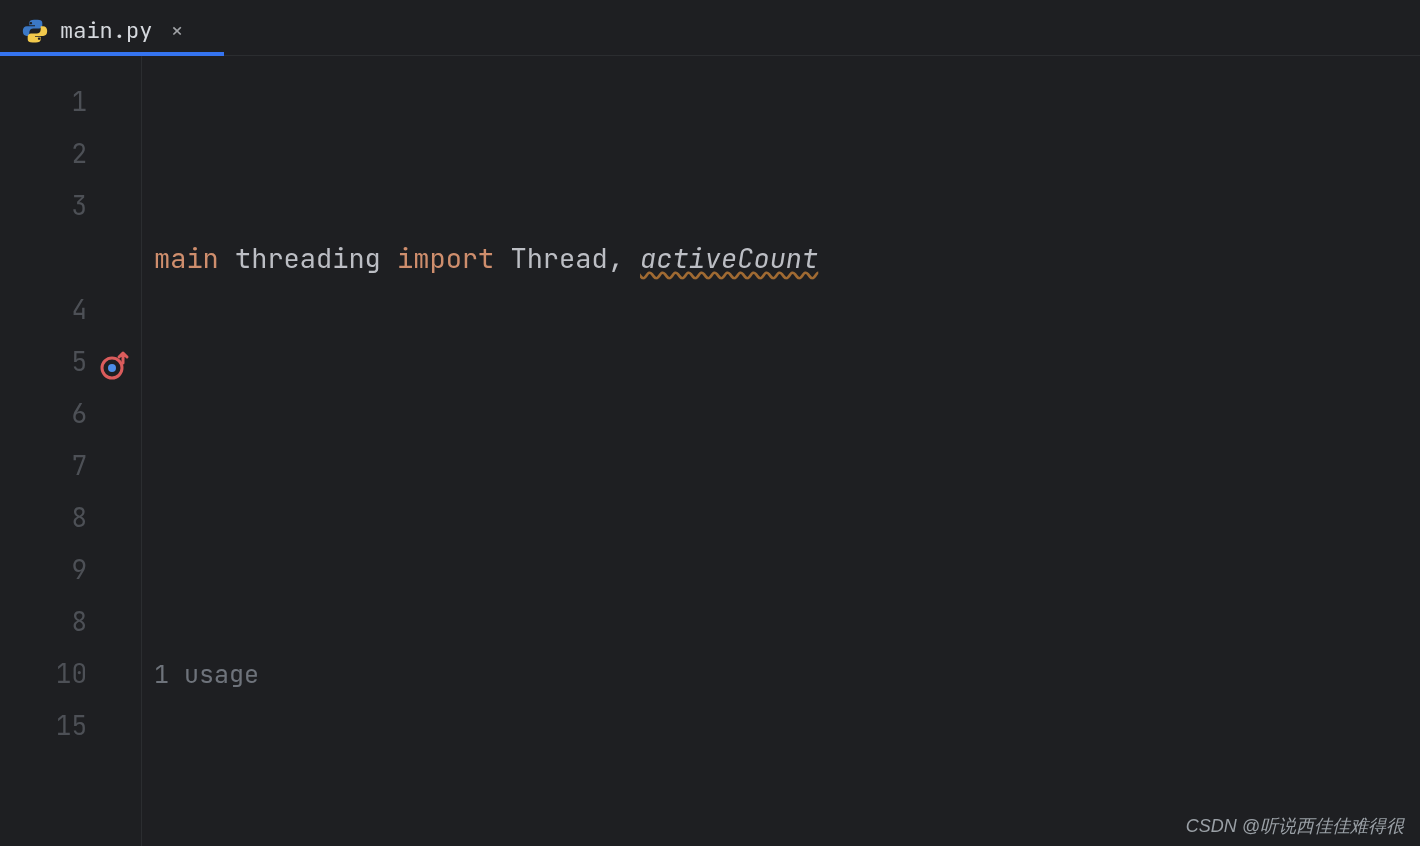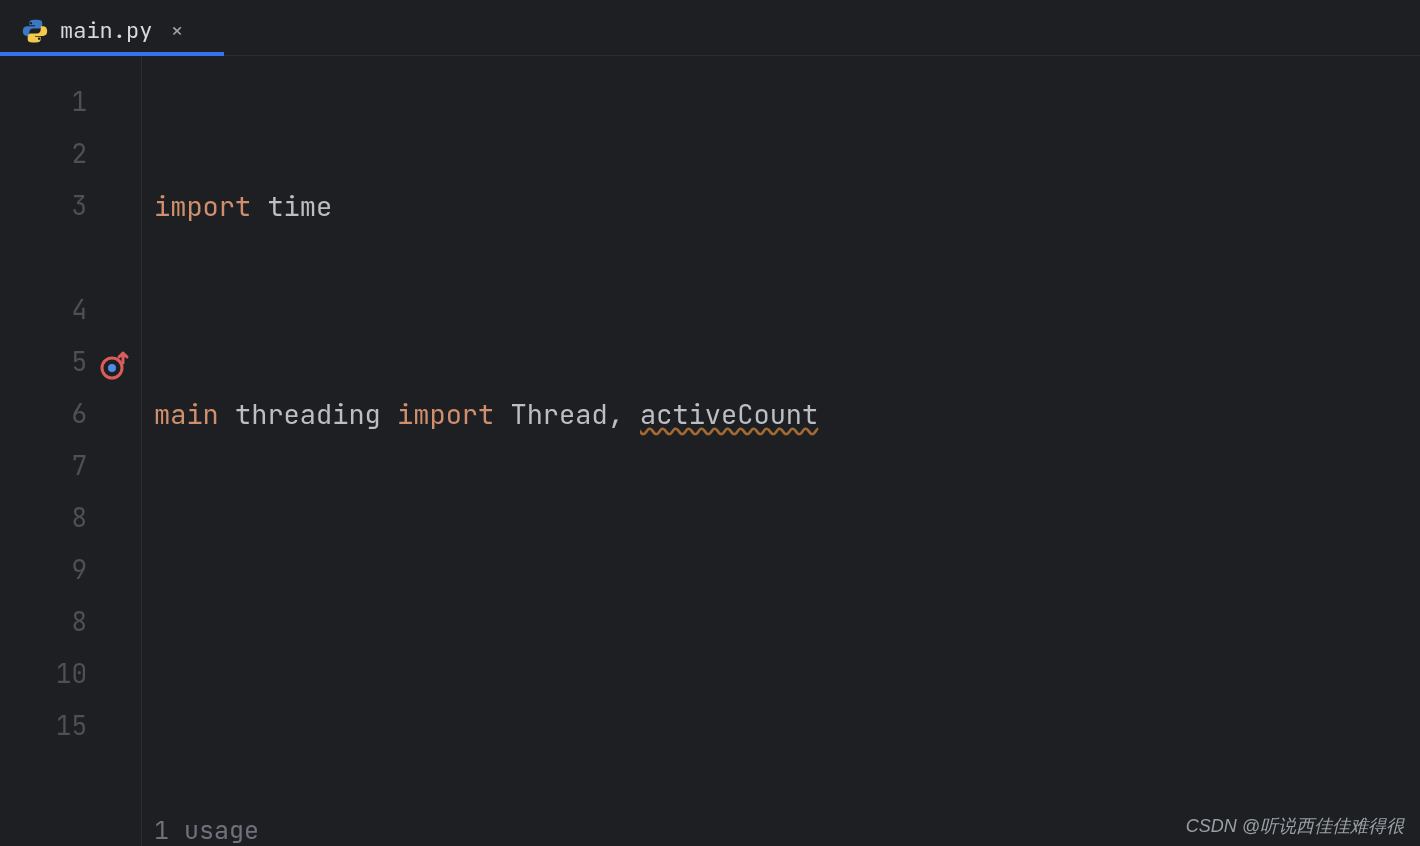--- a/index.html
+++ b/index.html
@@ -84,20 +84,21 @@
     padding-left: 12px;
     color: #6e737b;
     font-size: 25px;
   }
   
   .kw { color: #cf8e6d; }
   .id { color: #bcbec4; }
   .wavy-orange {
     text-decoration: underline wavy #a06a32;
     text-underline-offset: 3px;
+    font-style: italic;
   }
   .watermark {
     position: absolute;
     right: 16px;
     bottom: 8px;
     color: #9aa0a6;
     font-size: 18px;
     font-family: sans-serif;
     font-style: italic;
   }
@@ -139,21 +140,20 @@
     <div class="ln">6</div>
     <div class="ln">7</div>
     <div class="ln">8</div>
     <div class="ln">9</div>
     <div class="ln">8</div>
     <div class="ln">10</div>
     <div class="ln">15</div>
   </div>
 
   <div class="code">
-    <div class="line"><span class="kw">import</span> <span class="id">time</span></div>
 
     <div class="line"><span class="kw">main</span> <span class="id">threading</span> <span class="kw">import</span> <span class="id">Thread</span><span>, </span><span class="id wavy-orange">activeCount</span></div>
 
     <div class="line"></div>
 
     <div class="hint-line">1 usage</div>
 
     
 
     

